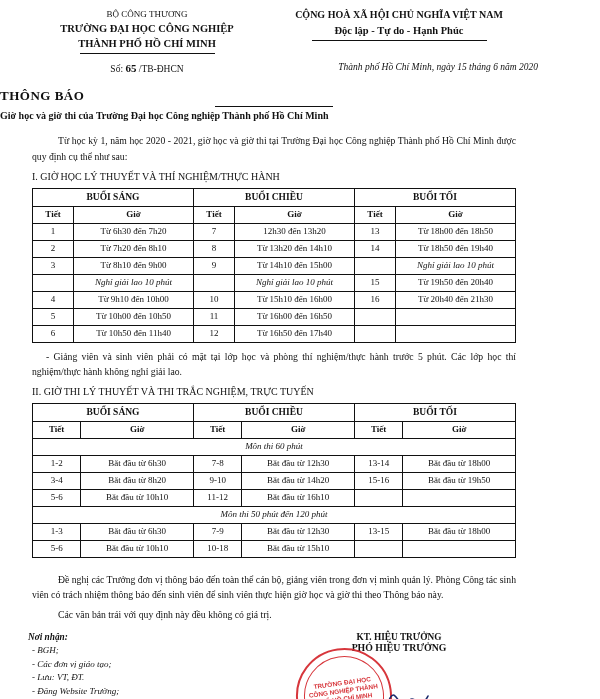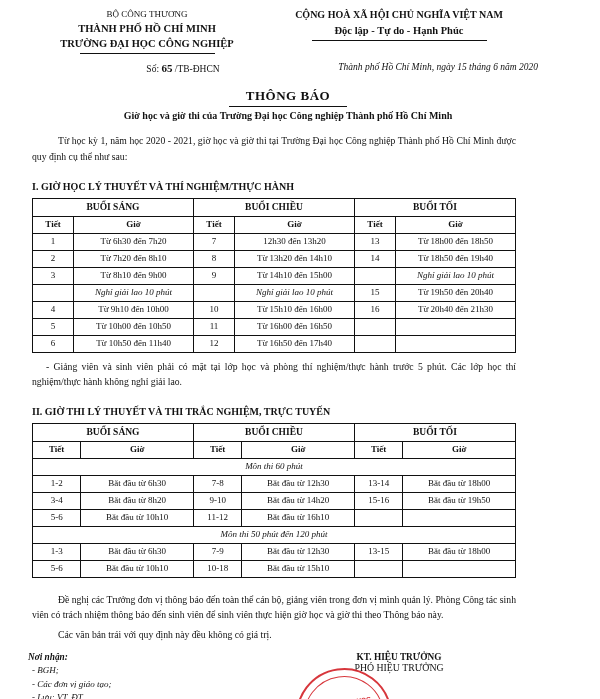--- a/index.html
+++ b/index.html
@@ -51,38 +51,36 @@
     margin: 2px auto 0 auto;
   }
   .rule-left { width: 135px; }
   .rule-right { width: 175px; }
 
   .numline {
     display: flex;
     padding: 8px 10px 0 22px;
     box-sizing: border-box;
     font-size: 9.5px;
-    margin-left: 36px;
   }
   .numline .left {
     width: 250px;
     text-align: center;
   }
   .numline .right {
     flex: 1;
     text-align: right;
     font-style: italic;
   }
   .sonum { font-weight: bold; font-size: 11px; }
 
   
   .title-block {
-    text-align: center;
+    text-align: left;
     margin-top: 14px;
-    margin-left: 28px;
   }
   .title-main {
     font-size: 13px;
     font-weight: bold;
     letter-spacing: .5px;
   }
   .title-sub {
     font-size: 10px;
     font-weight: bold;
     margin-top: 3px;
@@ -100,23 +98,23 @@
     box-sizing: border-box;
     font-size: 9.7px;
     line-height: 1.55;
   }
   .para {
     text-align: justify;
     text-indent: 26px;
     margin-top: 12px;
   }
   .section-head {
-    font-weight: bold;
+    font-weight: normal;
     font-size: 10px;
-    margin-top: 15px;
+    margin-top: 5px;
   }
 
   
   table.sched {
     border-collapse: collapse;
     width: 100%;
     margin-top: 4px;
     font-size: 9px;
     table-layout: fixed;
   }
@@ -165,21 +163,21 @@
     list-style: none;
     font-style: italic;
     line-height: 1.5;
   }
   .sign {
     flex: 1;
     text-align: center;
     position: relative;
   }
   .sign .l1 { font-weight: bold; font-size: 9.3px; }
-  .sign .l2 { font-weight: normal; font-size: 9.8px; }
+  .sign .l2 { font-weight: bold; font-size: 9.8px; }
 
   
   .seal {
     position: absolute;
     left: 18px;
     top: 16px;
     width: 92px;
     height: 92px;
     border: 2px solid #d4262c;
     border-radius: 50%;
@@ -216,22 +214,22 @@
   }
 </style>
 </head>
 <body>
 
 <div class="page">
 
   <div class="header">
     <div class="header-left">
       <div class="org1">BỘ CÔNG THƯƠNG</div>
+      <div class="org2">TRƯỜNG ĐẠI HỌC CÔNG NGHIỆP</div>
       <div class="org2">THÀNH PHỐ HỒ CHÍ MINH</div>
-      <div class="org2">TRƯỜNG ĐẠI HỌC CÔNG NGHIỆP</div>
       <div class="rule rule-left"></div>
     </div>
     <div class="header-right">
       <div class="nat1">CỘNG HOÀ XÃ HỘI CHỦ NGHĨA VIỆT NAM</div>
       <div class="nat2">Độc lập - Tự do - Hạnh Phúc</div>
       <div class="rule rule-right"></div>
     </div>
   </div>
 
   <div class="numline">

